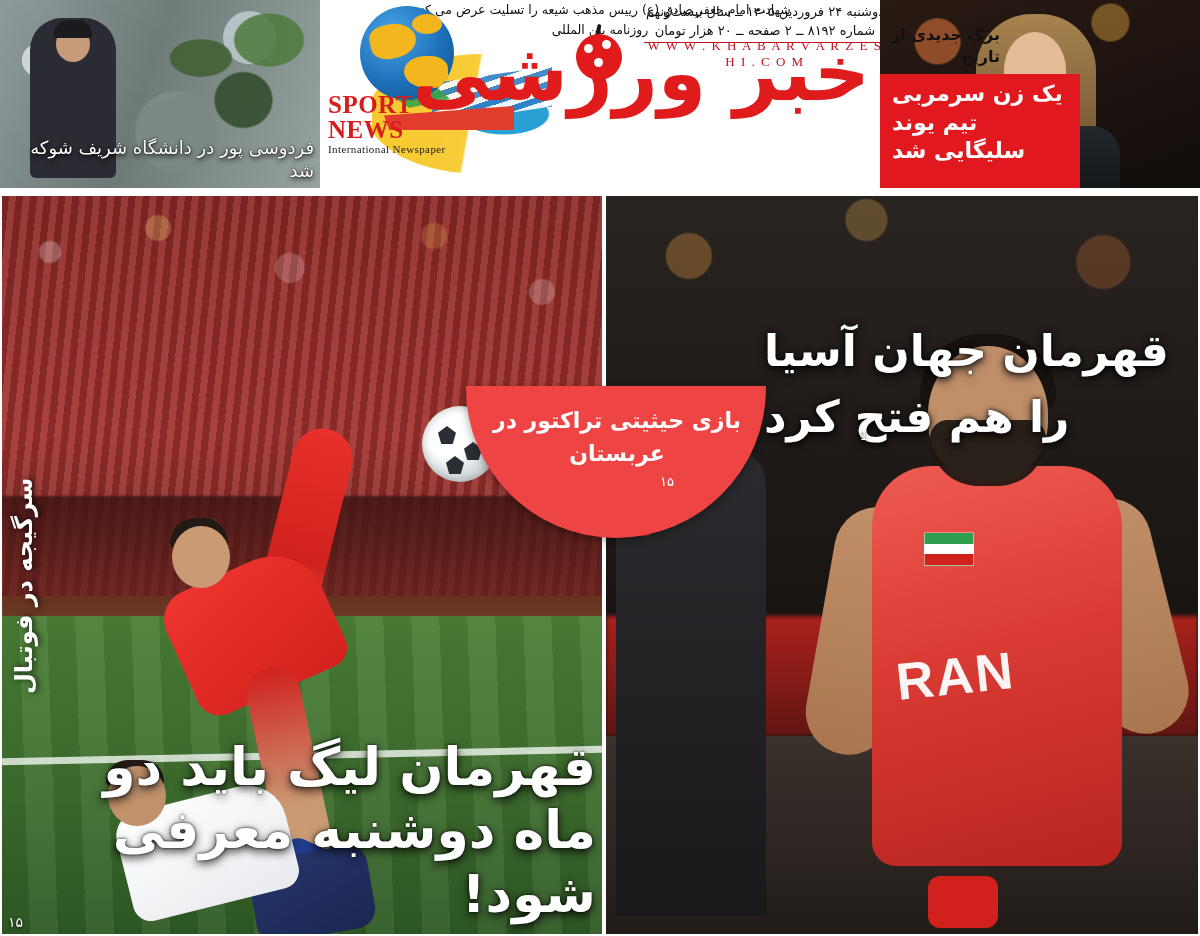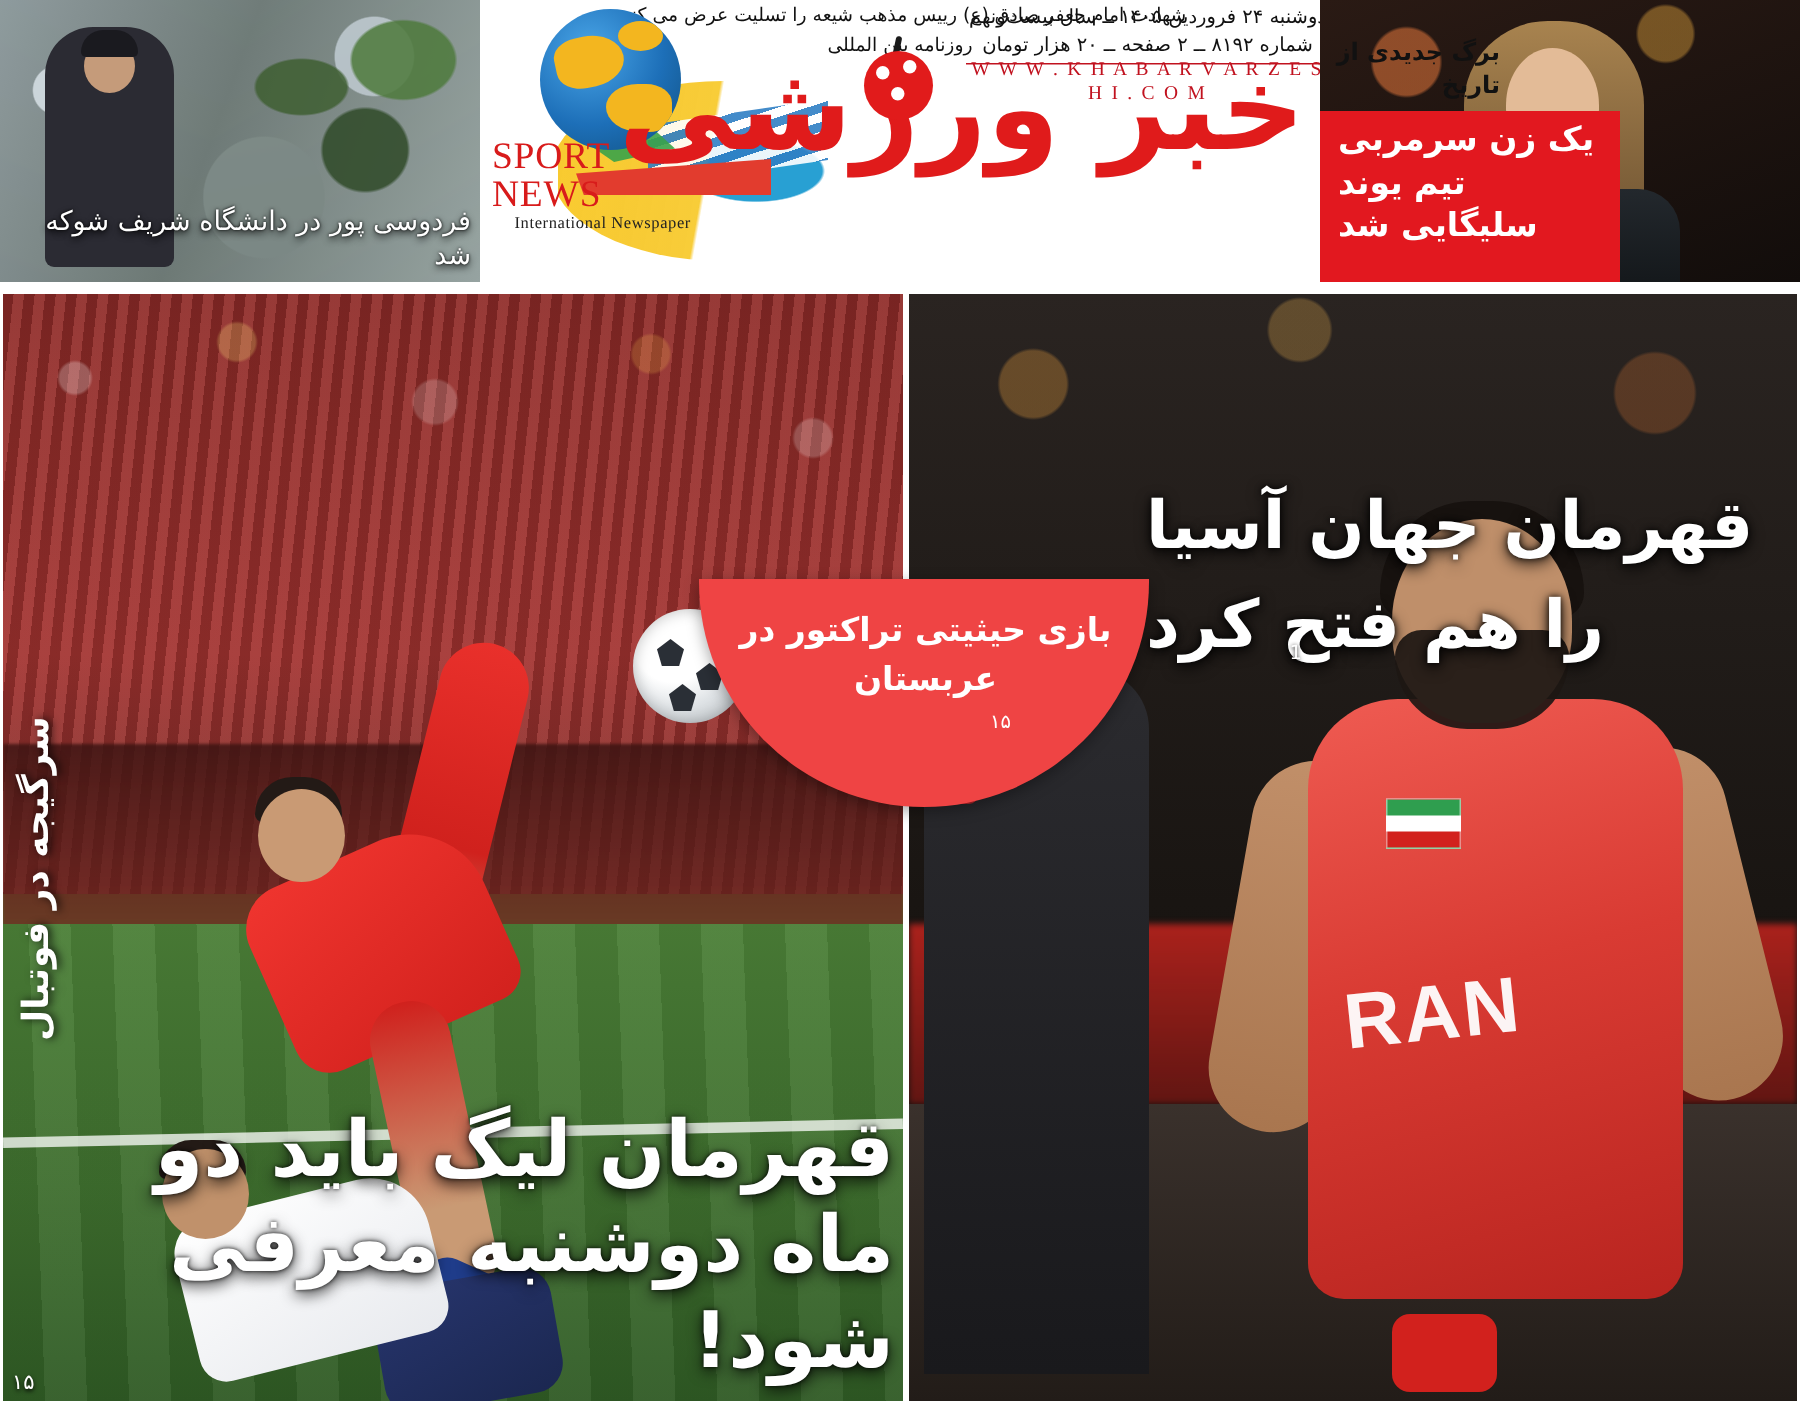--- a/index.html
+++ b/index.html
@@ -129,33 +129,32 @@
     background: #f3b61f; border-radius: 50%;
   }
   .mh-logo-text {
     position: absolute;
     left: 8px; top: 92px;
     width: 150px;
     text-align: left;
   }
   .sport-news {
     font-family: "Liberation Serif", serif;
-    font-weight: normal;
+    font-weight: bold;
     font-size: 25px;
     color: #d81b1b;
     letter-spacing: .5px;
     line-height: 1;
   }
   .intl-news {
     font-family: "Liberation Serif", serif;
     font-size: 11px;
     color: #222;
     letter-spacing: .4px;
     margin-top: 1px;
-    margin-left: 15px;
   }
   .mh-title {
     position: absolute;
     right: 10px; top: 34px;
     width: 400px;
     text-align: left;
     direction: rtl;
     font-family: "DejaVu Sans", sans-serif;
     font-weight: bold;
     font-size: 78px;

